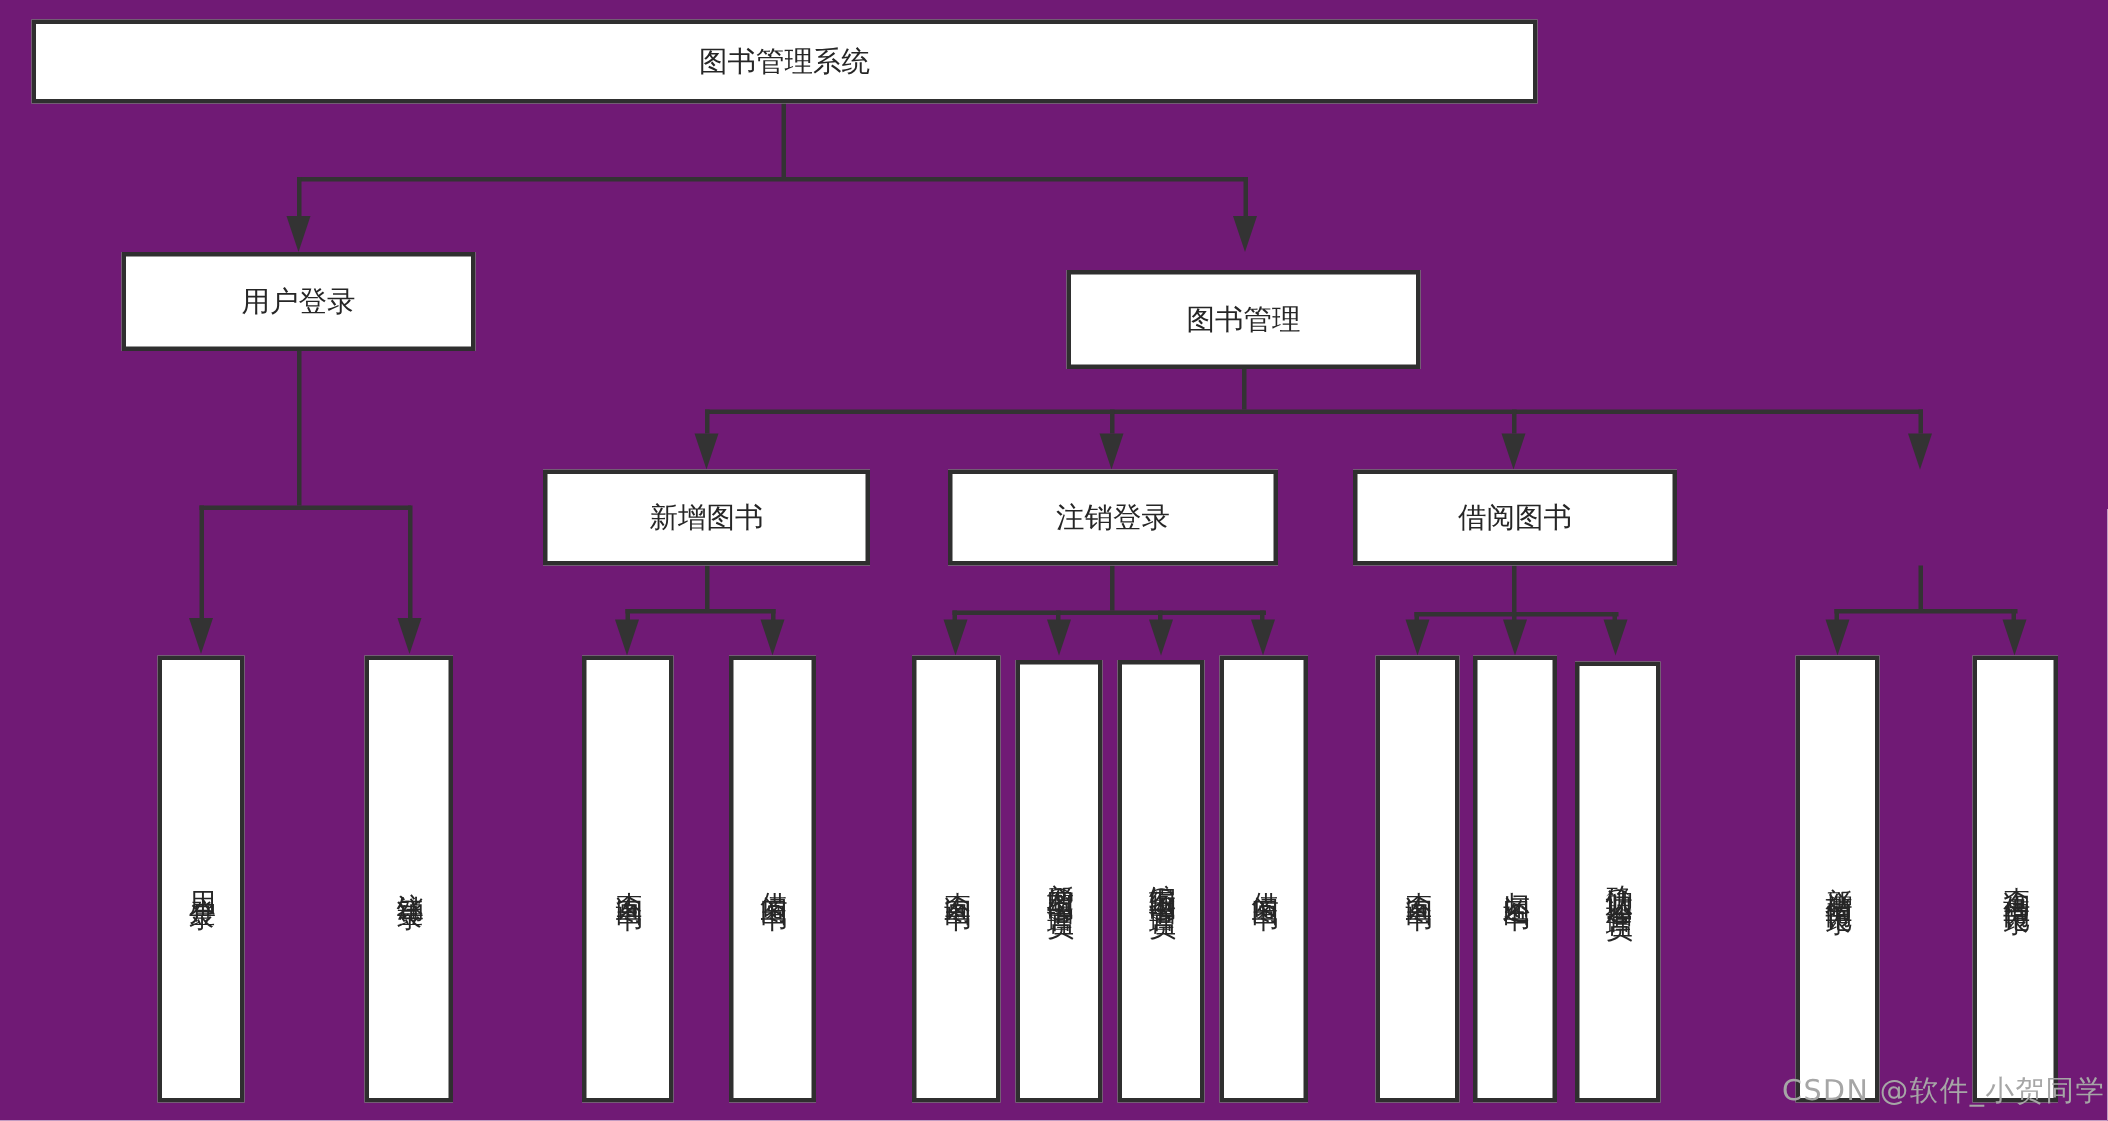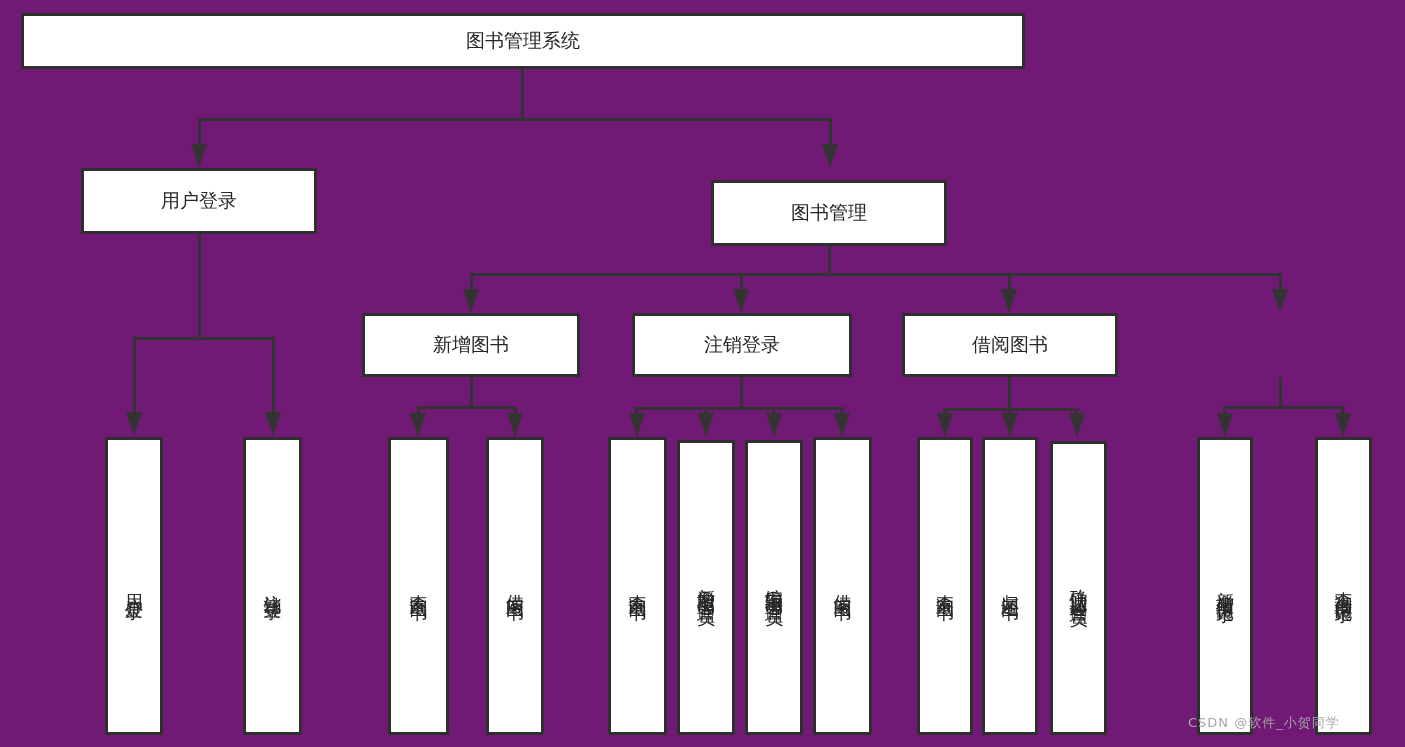--- a/index.html
+++ b/index.html
@@ -42,21 +42,21 @@
   .v{position:absolute;width:3px;background:#333333;z-index:1;}
   .arr{
     position:absolute;width:0;height:0;z-index:1;
     border-left:8px solid transparent;
     border-right:8px solid transparent;
     border-top:24px solid #333333;
   }
   #watermark{
     position:absolute;
     left:1188px;top:714px;
-    font-size:13px;
+    font-size:19px;
     color:#a6a6a6;
     letter-spacing:1px;
     z-index:3;
     white-space:nowrap;
   }
 </style>
 </head>
 <body>
 
 <div id="stage">

